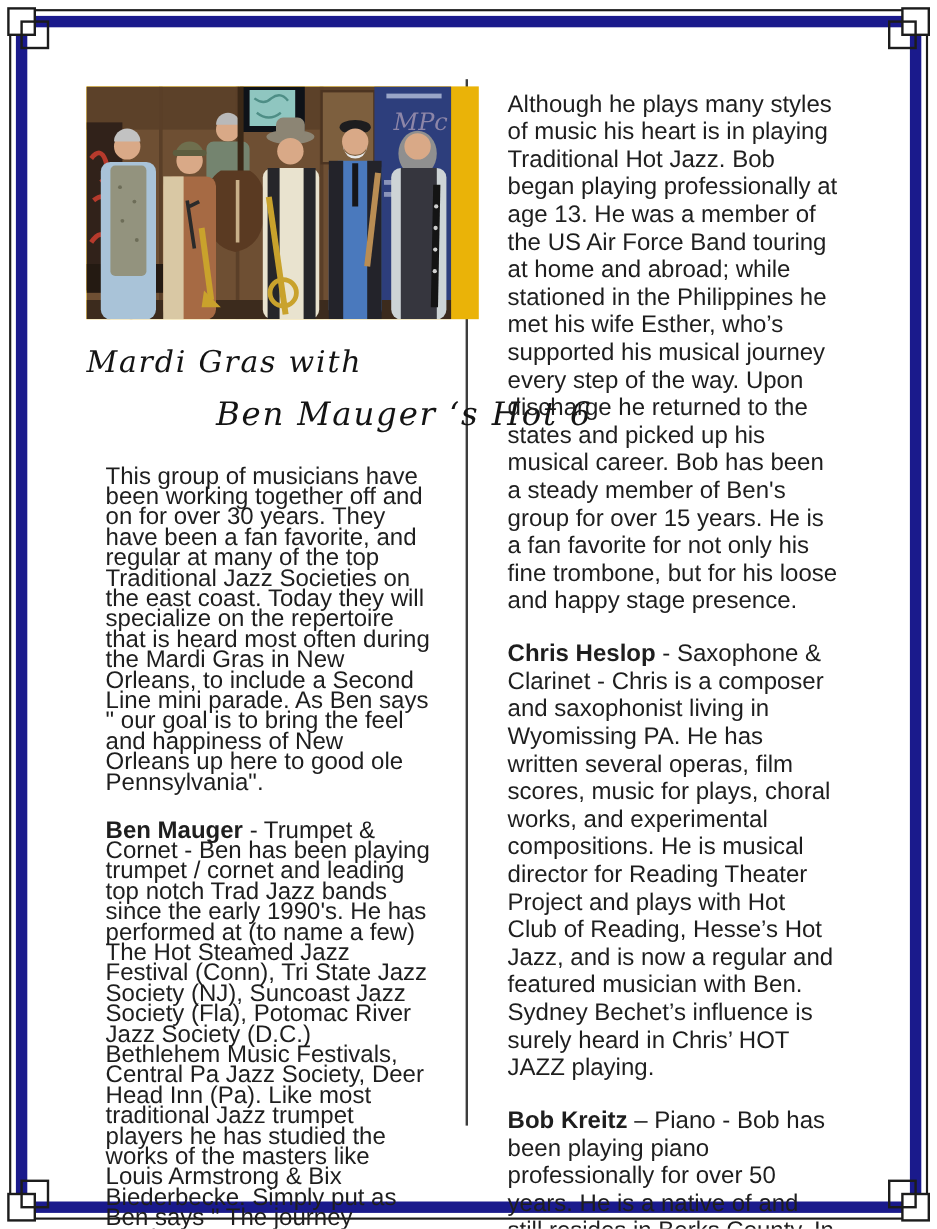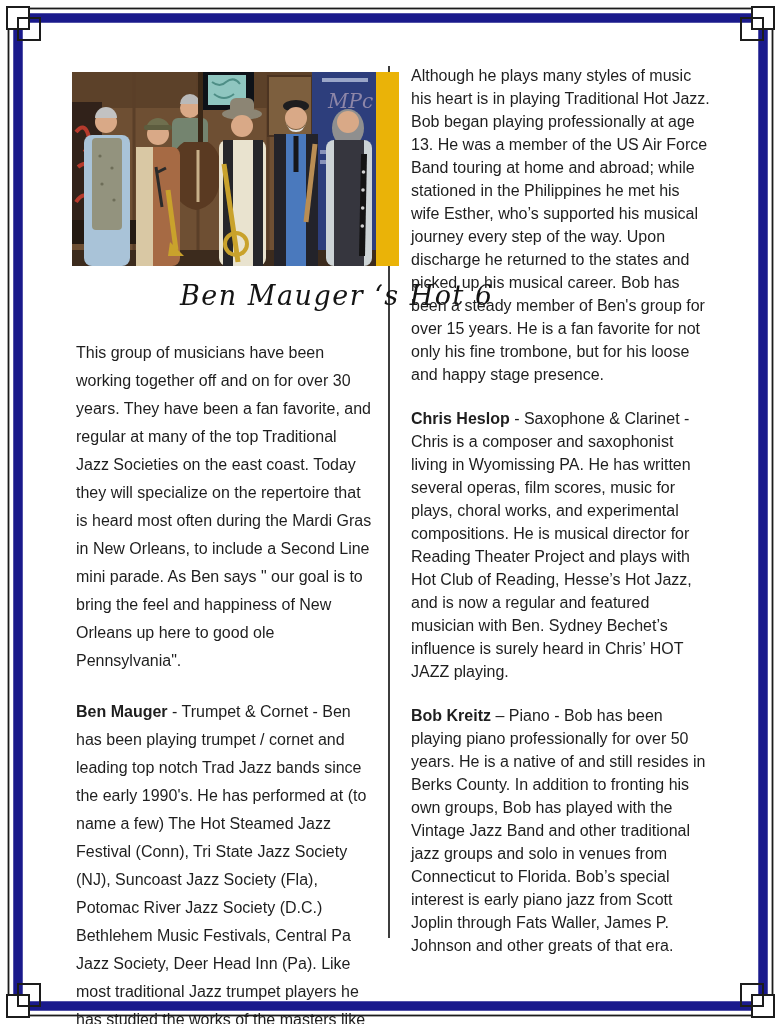--- a/index.html
+++ b/index.html
@@ -17,22 +17,22 @@
   .photo-wrap svg{display:block}
   .title-line1{
     font-family:"DejaVu Serif",serif;font-style:italic;font-weight:500;
     font-size:25px;letter-spacing:1.5px;color:#141414;margin-top:21px;
   }
   .title-line2{
     font-family:"DejaVu Serif",serif;font-style:italic;font-weight:500;
     font-size:27px;letter-spacing:1.5px;color:#141414;margin-top:14px;margin-left:108px;
     white-space:nowrap;
   }
-  p{margin:4px;font-size:16px}
-  .col-left p{line-height:28px}
+  p{margin:16px;font-size:20px}
+  .col-left p{line-height:17px}
   .col-right p{line-height:23px}
   .intro-par{margin-top:28px}
   .bio-ben{margin-top:23px}
   .bio-peruzzi{margin-top:27px;line-height:25px !important}
   .bio-chris{margin-top:21px}
   .bio-kreitz{margin-top:21px}
   .bu{font-weight:bold;}
   .u{}
 </style>
 </head>
@@ -145,20 +145,21 @@
       <rect x="262" y="68" width="30" height="126" fill="#36363e"></rect>
       <line x1="292" y1="82" x2="290" y2="184" stroke="#141414" stroke-width="6"></line>
       <circle cx="291.5" cy="100" r="1.8" fill="#cfcfcf"></circle>
       <circle cx="291" cy="118" r="1.8" fill="#cfcfcf"></circle>
       <circle cx="290.7" cy="136" r="1.8" fill="#cfcfcf"></circle>
       <circle cx="290.3" cy="154" r="1.8" fill="#cfcfcf"></circle>
     </svg>
   </div>
 
   <div>
+    <div class="title-line1">Mardi Gras with</div>
     <div class="title-line2">Ben Mauger ‘s  Hot 6</div>
   </div>
 
   <p class="intro-par">This group of musicians have been working together off and on for over 30 years.  They have been a fan favorite, and regular at many of the top Traditional Jazz Societies on the east coast.  Today they will specialize on the repertoire that is heard most often during the Mardi Gras in New Orleans, to include a Second Line mini parade.  As Ben says " our goal is to bring the feel and happiness of New Orleans up here to good ole Pennsylvania".</p>
 
   <p class="bio-ben"><span class="bu">Ben Mauger</span><span class="u"></span><span> - Trumpet &amp; Cornet - Ben has been playing trumpet / cornet and leading top notch Trad Jazz bands since the early 1990's.  He has performed at (to name a few) The Hot Steamed Jazz Festival (Conn),  Tri State Jazz Society (NJ),  Suncoast Jazz Society (Fla),  Potomac River Jazz Society (D.C.) Bethlehem Music Festivals, Central Pa Jazz Society, Deer Head Inn (Pa).  Like most traditional Jazz trumpet players he has studied the works of the masters like Louis Armstrong &amp; Bix Biederbecke.  Simply put as Ben says " The journey continues".</span></p>
 
   <p class="bio-peruzzi"><span class="bu">Bob Second –</span><span class="u"></span><span> Trombone - Bob works with bands ranging from a duo up to octet.</span></p>
 </div>
 

